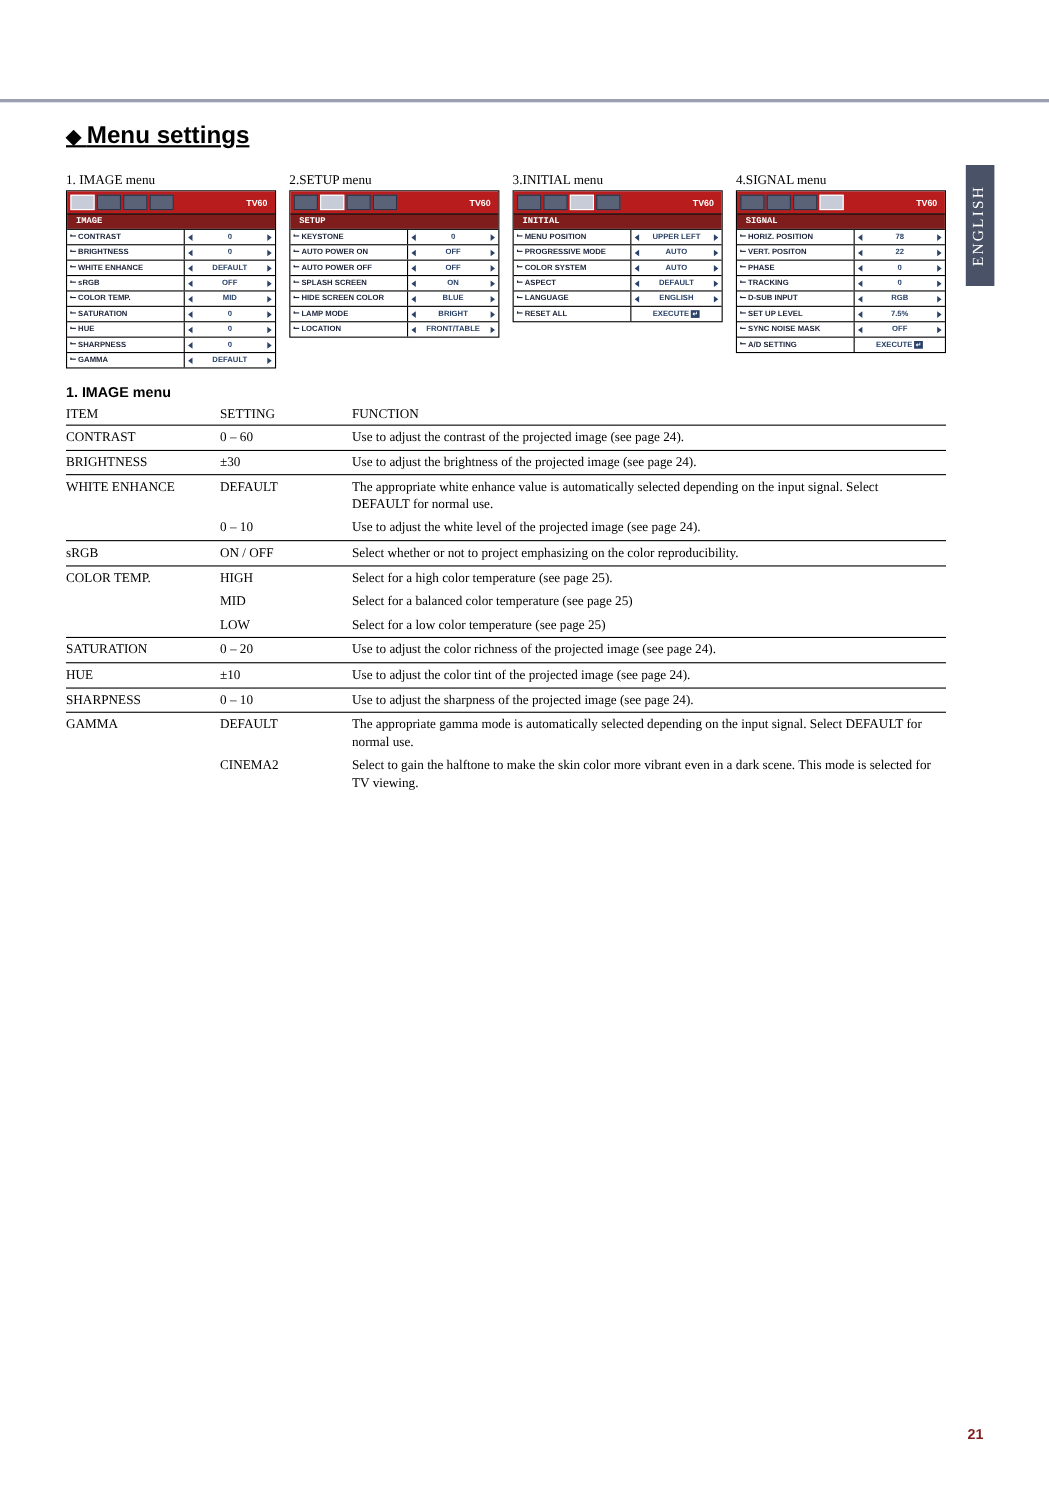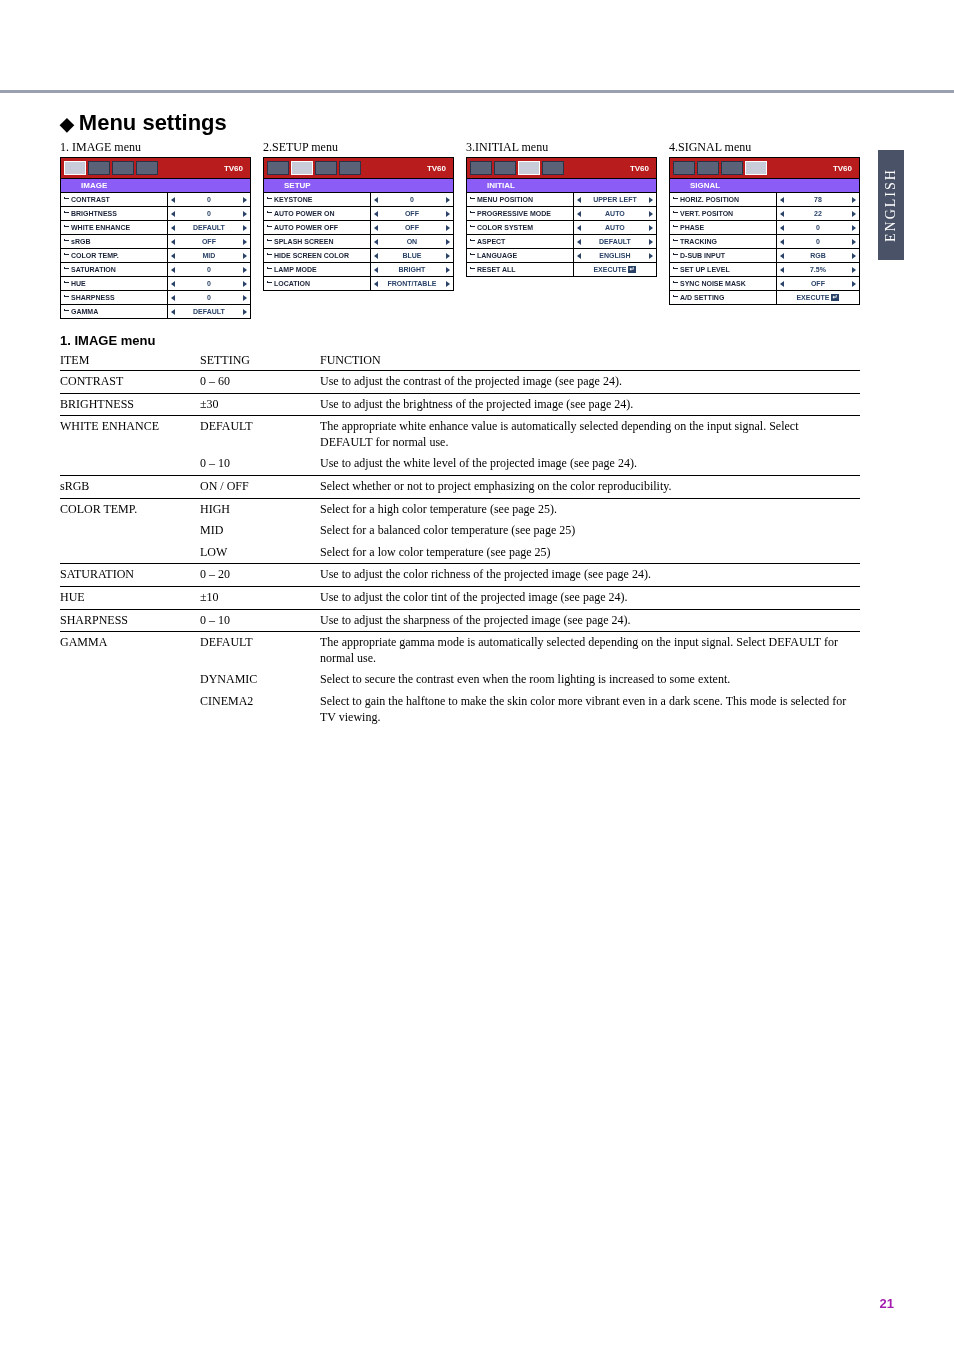--- a/index.html
+++ b/index.html
@@ -22,21 +22,22 @@
   .content {
     position: absolute;
     top: 110px;
     left: 60px;
     width: 800px;
   }
   h1.title {
     font-size: 22px;
     font-weight: bold;
     font-family: Arial, sans-serif;
-    margin-bottom: 4px;
+    margin-bottom: 20px;
+    text-decoration: underline;
   }
   h1.title::before {
     content: "◆ ";
     font-size: 18px;
   }
   .subtitle {
     font-size: 13px;
     margin-bottom: 6px;
   }
   .menu-row {
@@ -78,26 +79,27 @@
     background: #c8ccd8;
     border-color: #fff;
   }
   .osd-model {
     color: #fff;
     font-size: 8px;
     font-weight: bold;
     padding-right: 4px;
   }
   .osd-section {
-    background: #8b5cf6;
+    background: #7f1d1d;
     color: #fff;
     font-size: 8px;
     font-weight: bold;
-    padding: 2px 20px;
+    padding: 2px 8px;
     border-top: 1px solid #000;
+    font-family: Liberation Mono, monospace;
   }
   .osd-item {
     display: flex;
     align-items: stretch;
     border-top: 1px solid #000;
     font-size: 7px;
     font-weight: bold;
     height: 14px;
   }
   .osd-item .label {
@@ -202,21 +204,21 @@
     transform: rotate(180deg);
     letter-spacing: 2px;
   }
   .page-num {
     position: absolute;
     right: 60px;
     bottom: 40px;
     font-family: Arial, sans-serif;
     font-size: 13px;
     font-weight: bold;
-    color: #a21caf;
+    color: #7f1d1d;
   }
 </style>
 </head>
 <body>
 
 <div class="top-bar"></div>
 
 <div class="content">
   <h1 class="title">Menu settings</h1>
 
@@ -585,25 +587,20 @@
           <td class="setting">0 – 10</td>
           <td>Use to adjust the sharpness of the projected image (see page 24).</td>
         </tr>
         <tr class="sep">
           <td class="item">GAMMA</td>
           <td class="setting">DEFAULT</td>
           <td>The appropriate gamma mode is automatically selected depending on the input signal. Select DEFAULT for normal use.</td>
         </tr>
         <tr>
           <td class="item"></td>
-          <td class="setting">DYNAMIC</td>
-          <td>Select to secure the contrast even when the room lighting is increased to some extent.</td>
-        </tr>
-        <tr>
-          <td class="item"></td>
           <td class="setting">CINEMA2</td>
           <td>Select to gain the halftone to make the skin color more vibrant even in a dark scene. This mode is selected for TV viewing.</td>
         </tr>
       </tbody>
   </table>
 </div>
 
 <div class="side-tab">ENGLISH</div>
 <div class="page-num">21</div>
 

